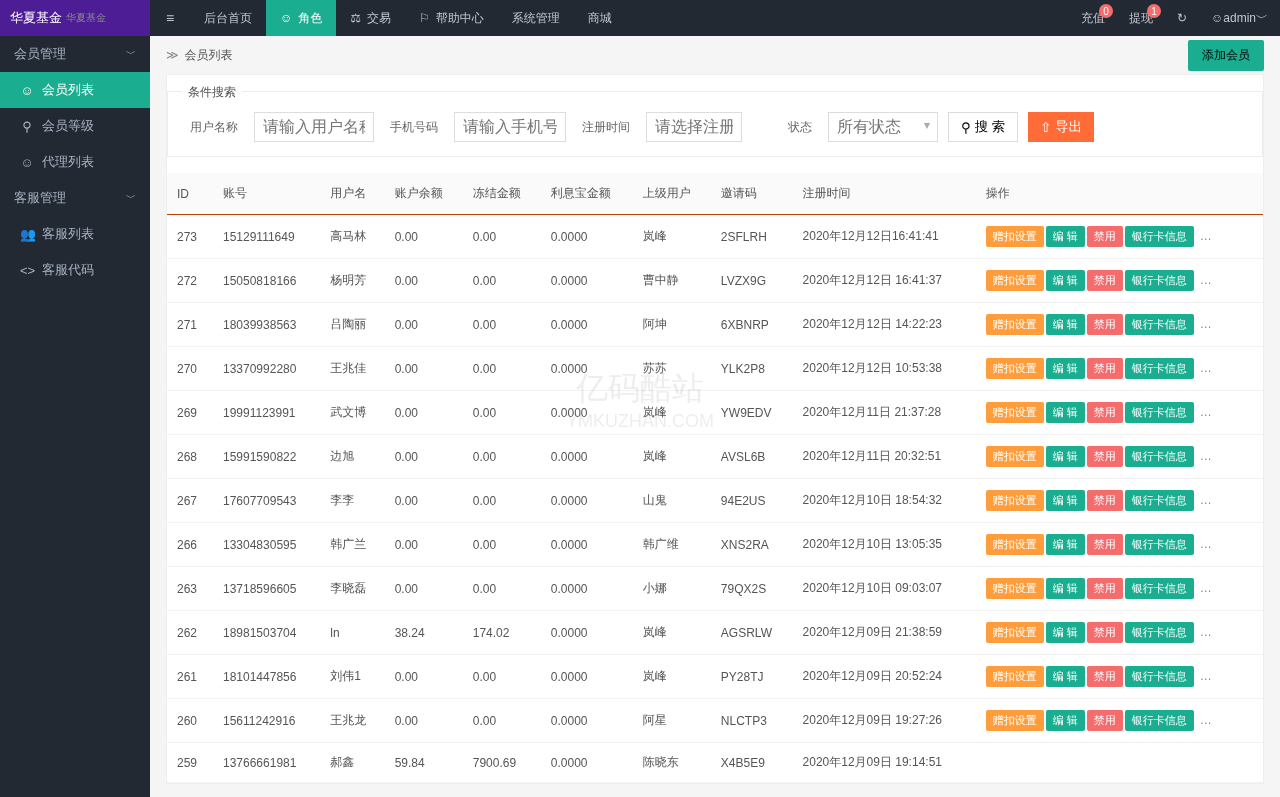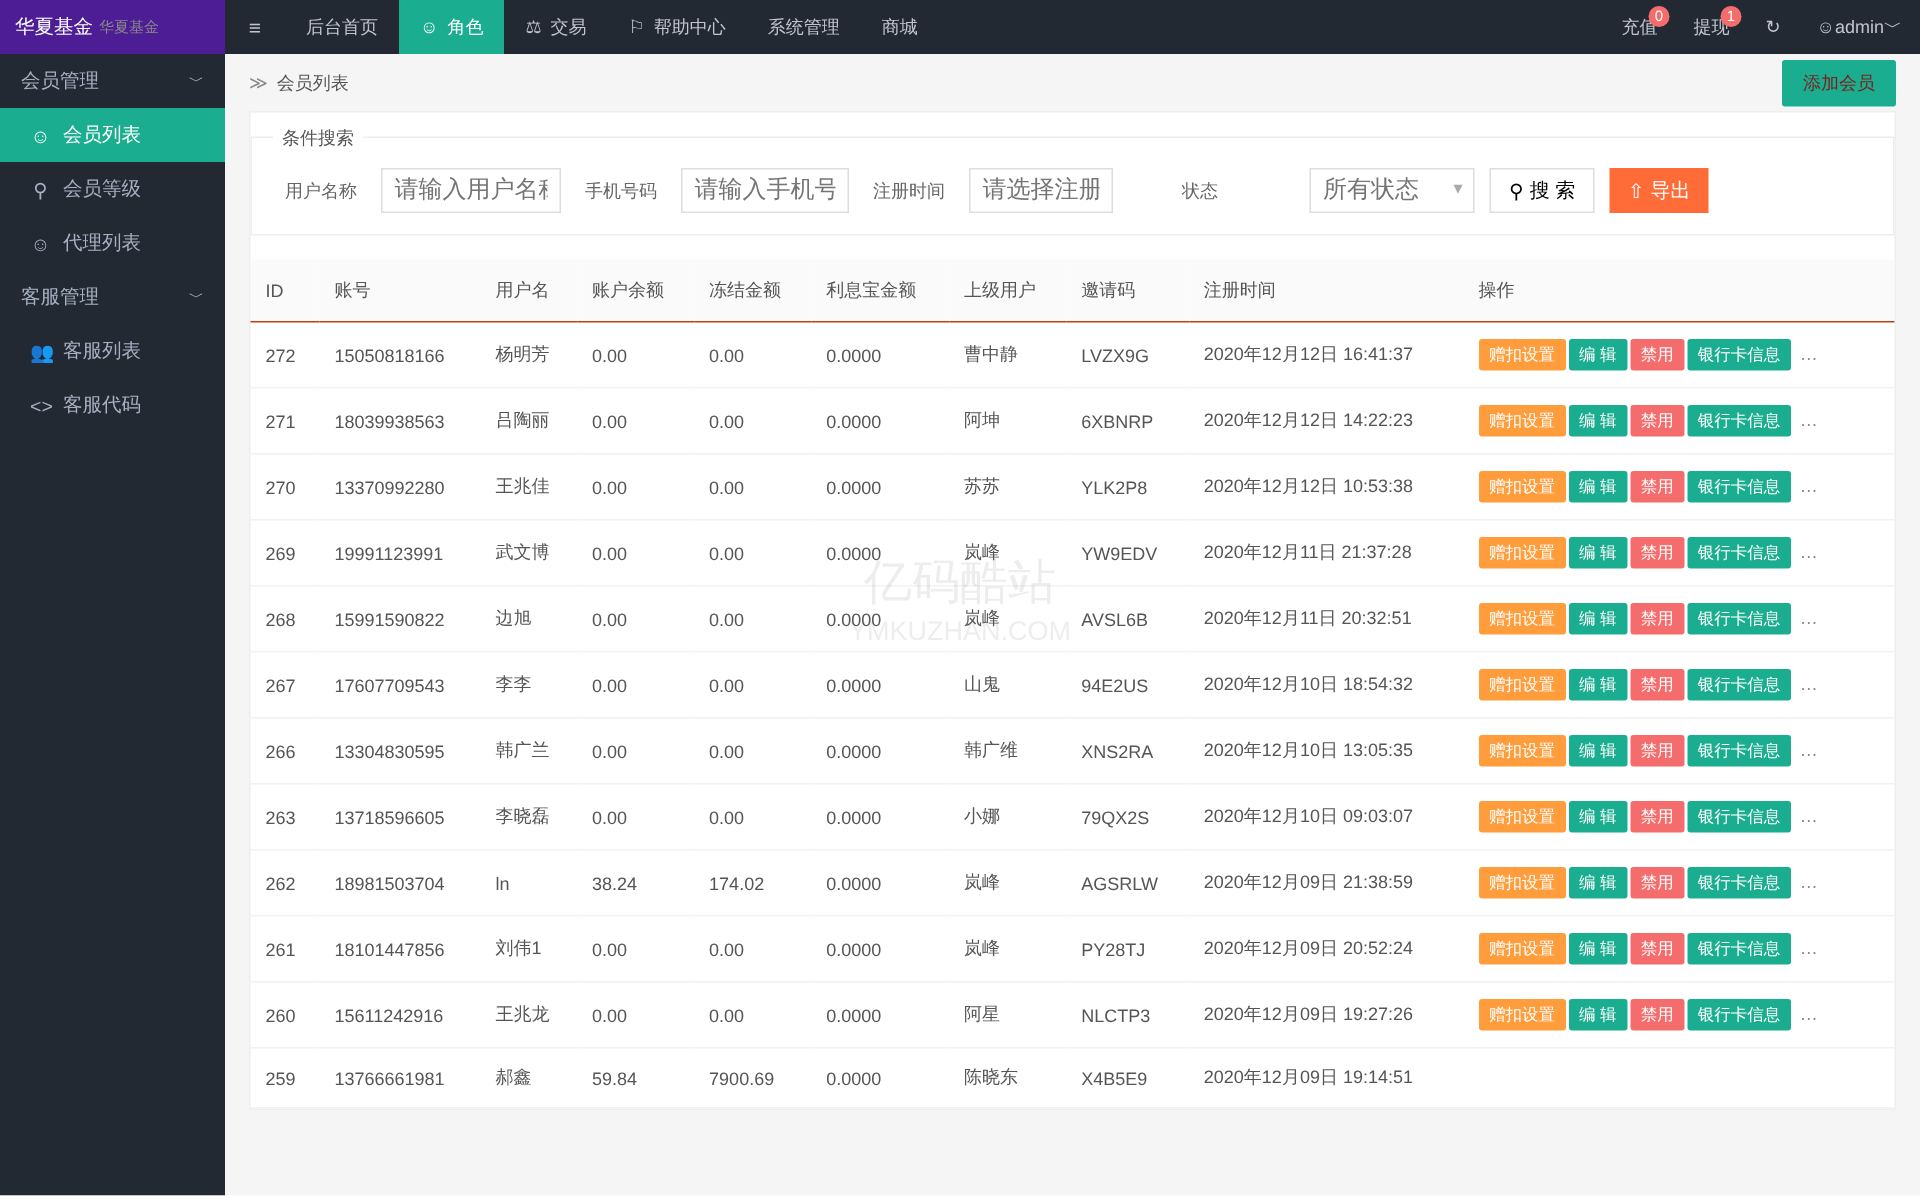--- a/index.html
+++ b/index.html
@@ -24,21 +24,21 @@
 .nav-item.active { background: #1aad8f; color: #fff; }
 .nav-ico { margin-right: 6px; }
 .top-right { margin-left: auto; display: flex; align-items: center; }
 .tr-item { padding: 0 12px; height: 36px; display: flex; align-items: center; cursor: pointer; position: relative; justify-content: flex-end; }
 .badge { position: absolute; top: 4px; right: 4px; background: #f56c6c; color: #fff; border-radius: 8px; font-size: 10px; min-width: 14px; height: 14px; display: flex; align-items: center; justify-content: center; padding: 0 3px; }
 
 
 .breadcrumb { height: 38px; display: flex; align-items: center; padding: 0 16px; background: #f5f5f5; justify-content: space-between; }
 .bc-left { display: flex; align-items: center; color: #555; }
 .bc-ico { margin-right: 6px; color: #888; }
-.btn-add { background: #1aad8f; color: #7f1d1d; border: none; padding: 7px 14px; cursor: pointer; font-size: 12px; border-radius: 2px; }
+.btn-add { background: #1aad8f; color: #000000; border: none; padding: 7px 14px; cursor: pointer; font-size: 12px; border-radius: 2px; }
 
 
 .content { padding: 0 16px 16px; flex: 1; overflow: auto; }
 .panel { background: #fff; border: 1px solid #eee; }
 .search-box { position: relative; margin: 16px 0; padding: 20px 16px 14px; border: 1px solid #eee; }
 .search-title { position: absolute; top: -8px; left: 14px; background: #fff; padding: 0 6px; color: #555; }
 .search-row { display: flex; gap: 10px; align-items: center; flex-wrap: wrap; }
 .fld-label { color: #666; font-size: 12px; padding: 0 6px; }
 .fld-input { height: 30px; border: 1px solid #ddd; padding: 0 8px; font-size: 16px; }
 .btn-search { height: 30px; border: 1px solid #ddd; background: #fff; padding: 0 12px; cursor: pointer; display: flex; align-items: center; gap: 4px; }
@@ -156,21 +156,21 @@
           <div class="search-row">
             <span class="fld-label">用户名称</span>
             <input class="fld-input" style="width: 120px;" placeholder="请输入用户名称">
             <span class="fld-label">手机号码</span>
             <input class="fld-input" style="width: 112px;" placeholder="请输入手机号码">
             <span class="fld-label">注册时间</span>
             <input class="fld-input" style="width: 96px;" placeholder="请选择注册时间">
             <span style="width:20px"></span>
             <span class="fld-label">状态</span>
             <div style="position:relative">
-              <input class="fld-input" style="width: 110px; margin-left: 45px;" placeholder="所有状态">
+              <input class="fld-input" style="width: 110px;" placeholder="所有状态">
               <span style="position:absolute;right:8px;top:6px;color:#aaa">▾</span>
             </div>
             <button class="btn-search">
                 <span>⚲</span>
                 <span>搜 索</span>
               </button>
             <button class="btn-export">
                 <span>⇧</span>
                 <span>导出</span>
               </button>
@@ -187,20 +187,32 @@
                 <th>冻结金额</th>
                 <th>利息宝金额</th>
                 <th>上级用户</th>
                 <th>邀请码</th>
                 <th>注册时间</th>
                 <th>操作</th>
               </tr>
             </thead>
           <tbody id="tbody">
               <tr>
+                <td>273</td>
+                <td>15129111649</td>
+                <td>高马林</td>
+                <td>0.00</td>
+                <td>0.00</td>
+                <td>0.0000</td>
+                <td>岚峰</td>
+                <td>2SFLRH</td>
+                <td>2020年12月12日16:41:41</td>
+                <td><span class="act-btn b-orange">赠扣设置</span><span class="act-btn b-teal">编 辑</span><span class="act-btn b-red">禁用</span><span class="act-btn b-teal">银行卡信息</span><span class="dots">…</span></td>
+              </tr>
+              <tr>
                 <td>272</td>
                 <td>15050818166</td>
                 <td>杨明芳</td>
                 <td>0.00</td>
                 <td>0.00</td>
                 <td>0.0000</td>
                 <td>曹中静</td>
                 <td>LVZX9G</td>
                 <td>2020年12月12日 16:41:37</td>
                 <td><span class="act-btn b-orange">赠扣设置</span><span class="act-btn b-teal">编 辑</span><span class="act-btn b-red">禁用</span><span class="act-btn b-teal">银行卡信息</span><span class="dots">…</span></td>

